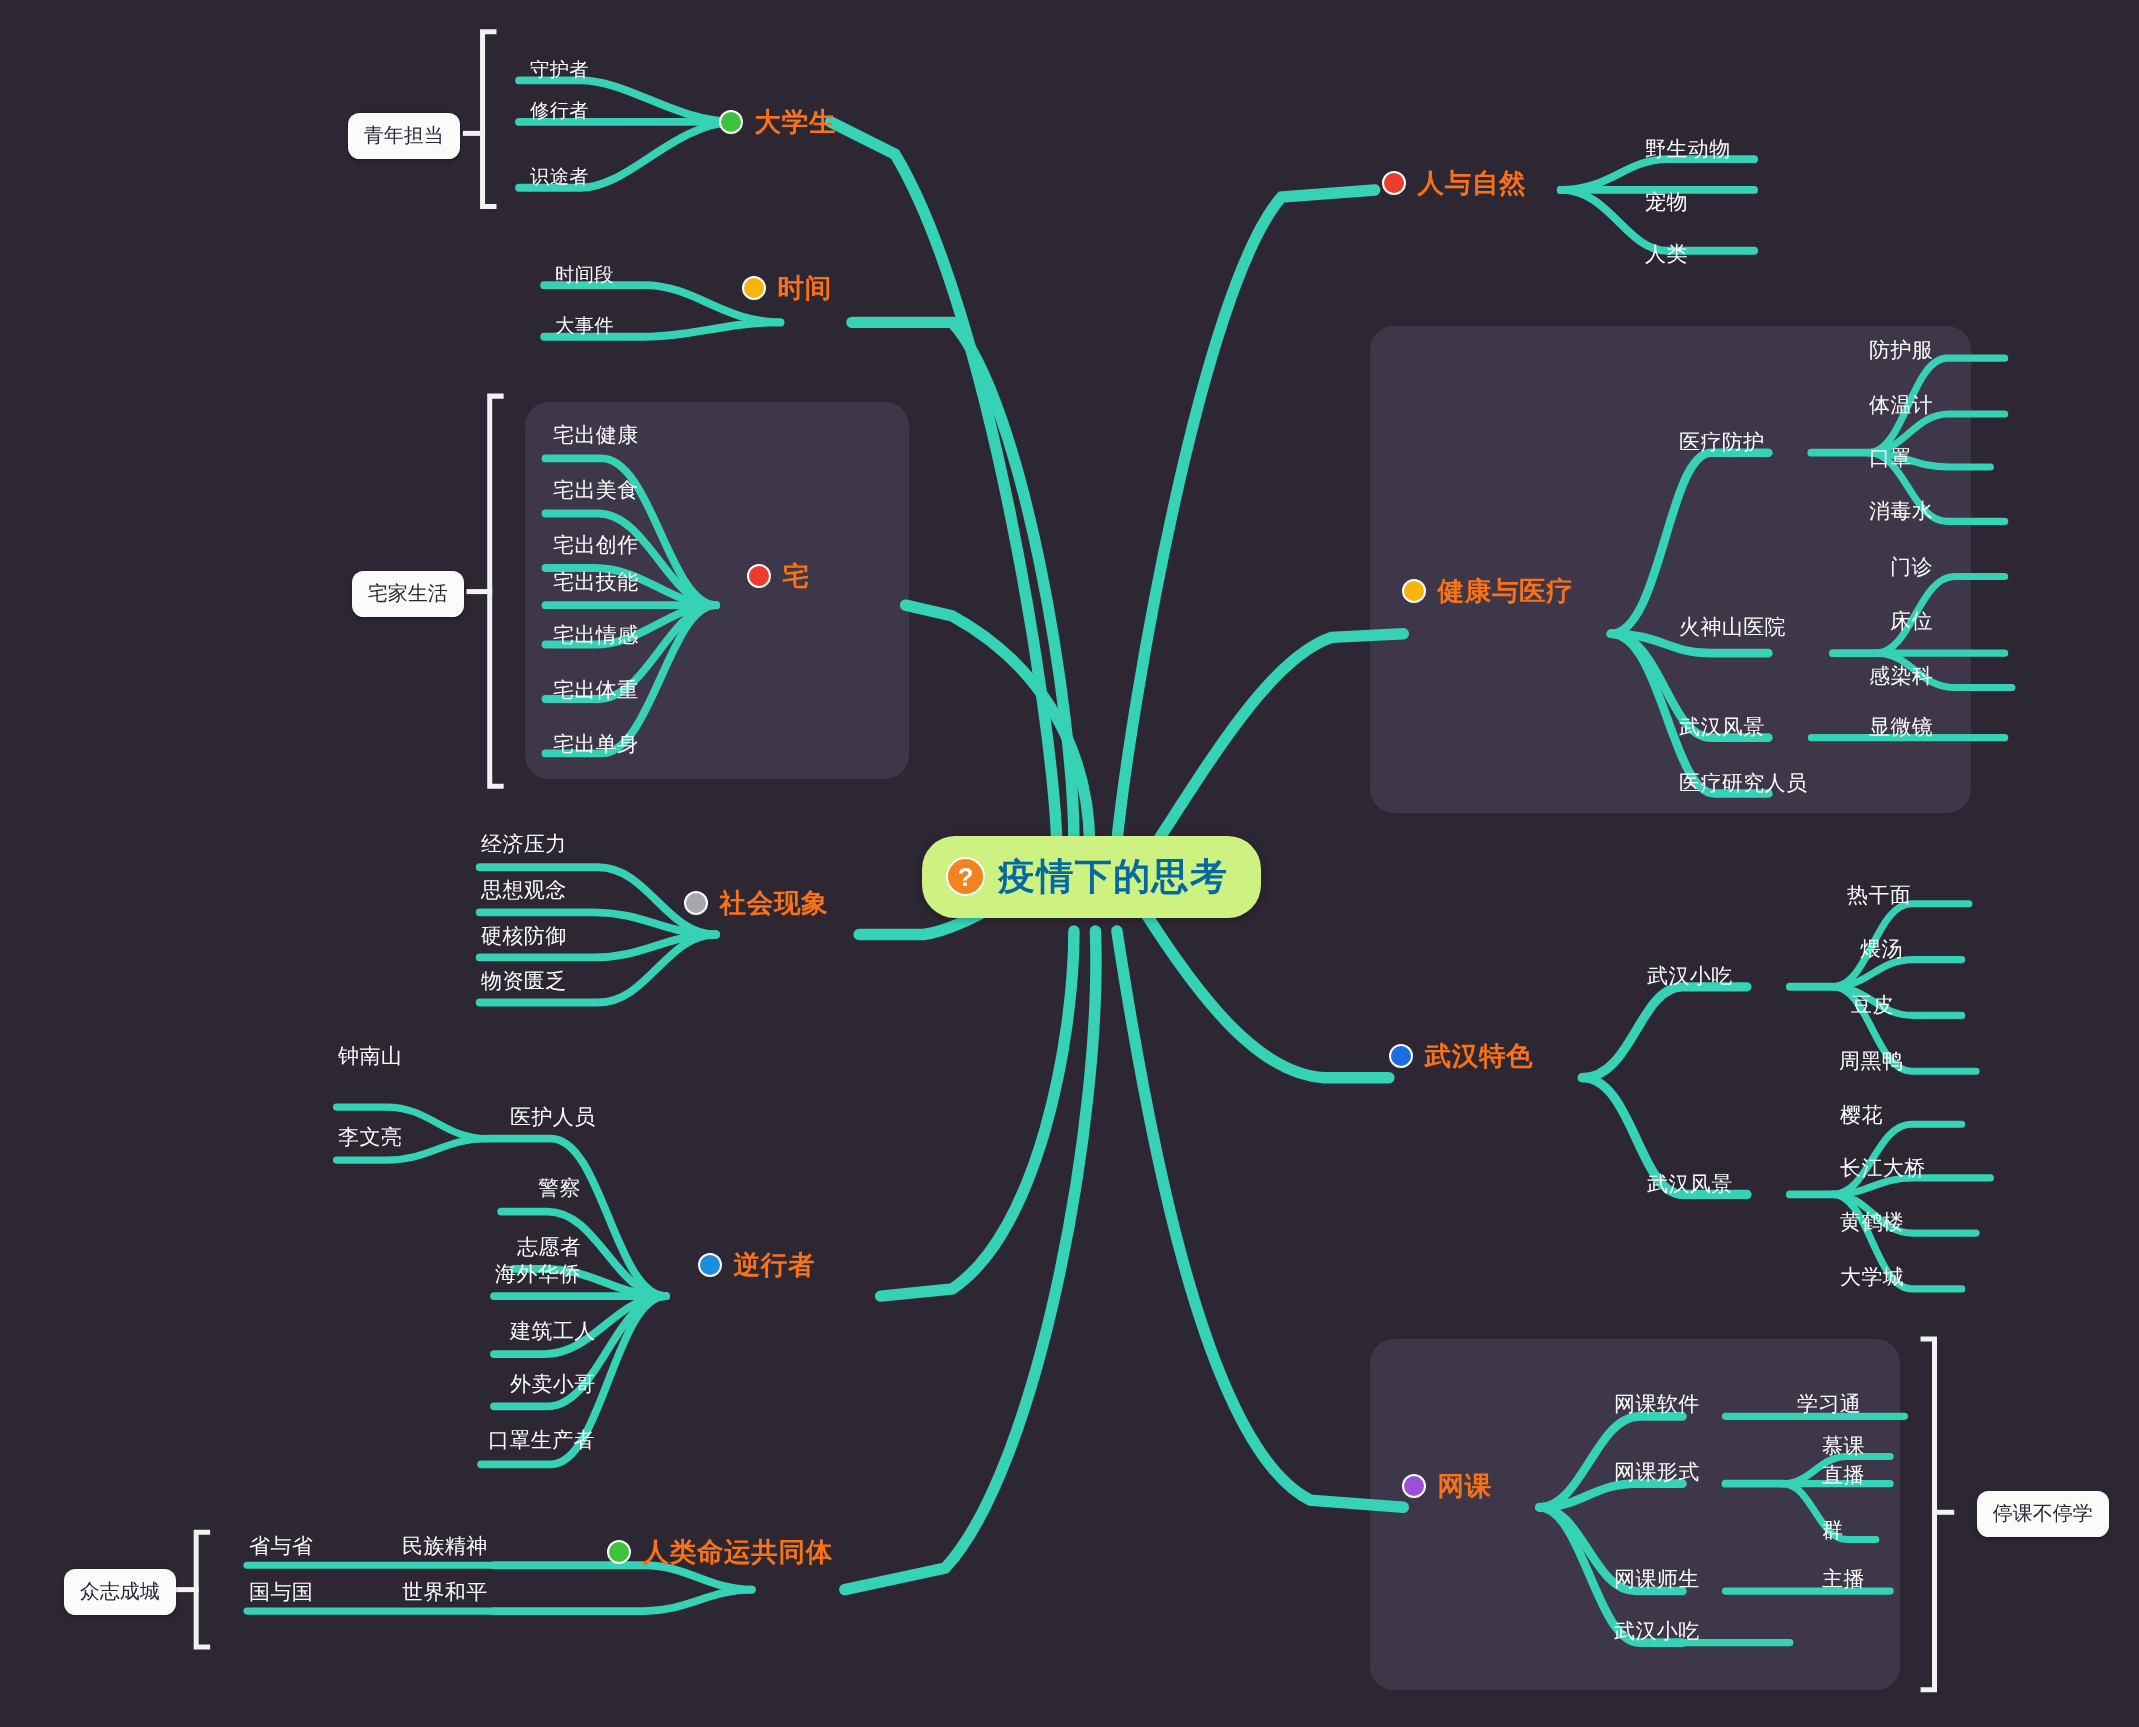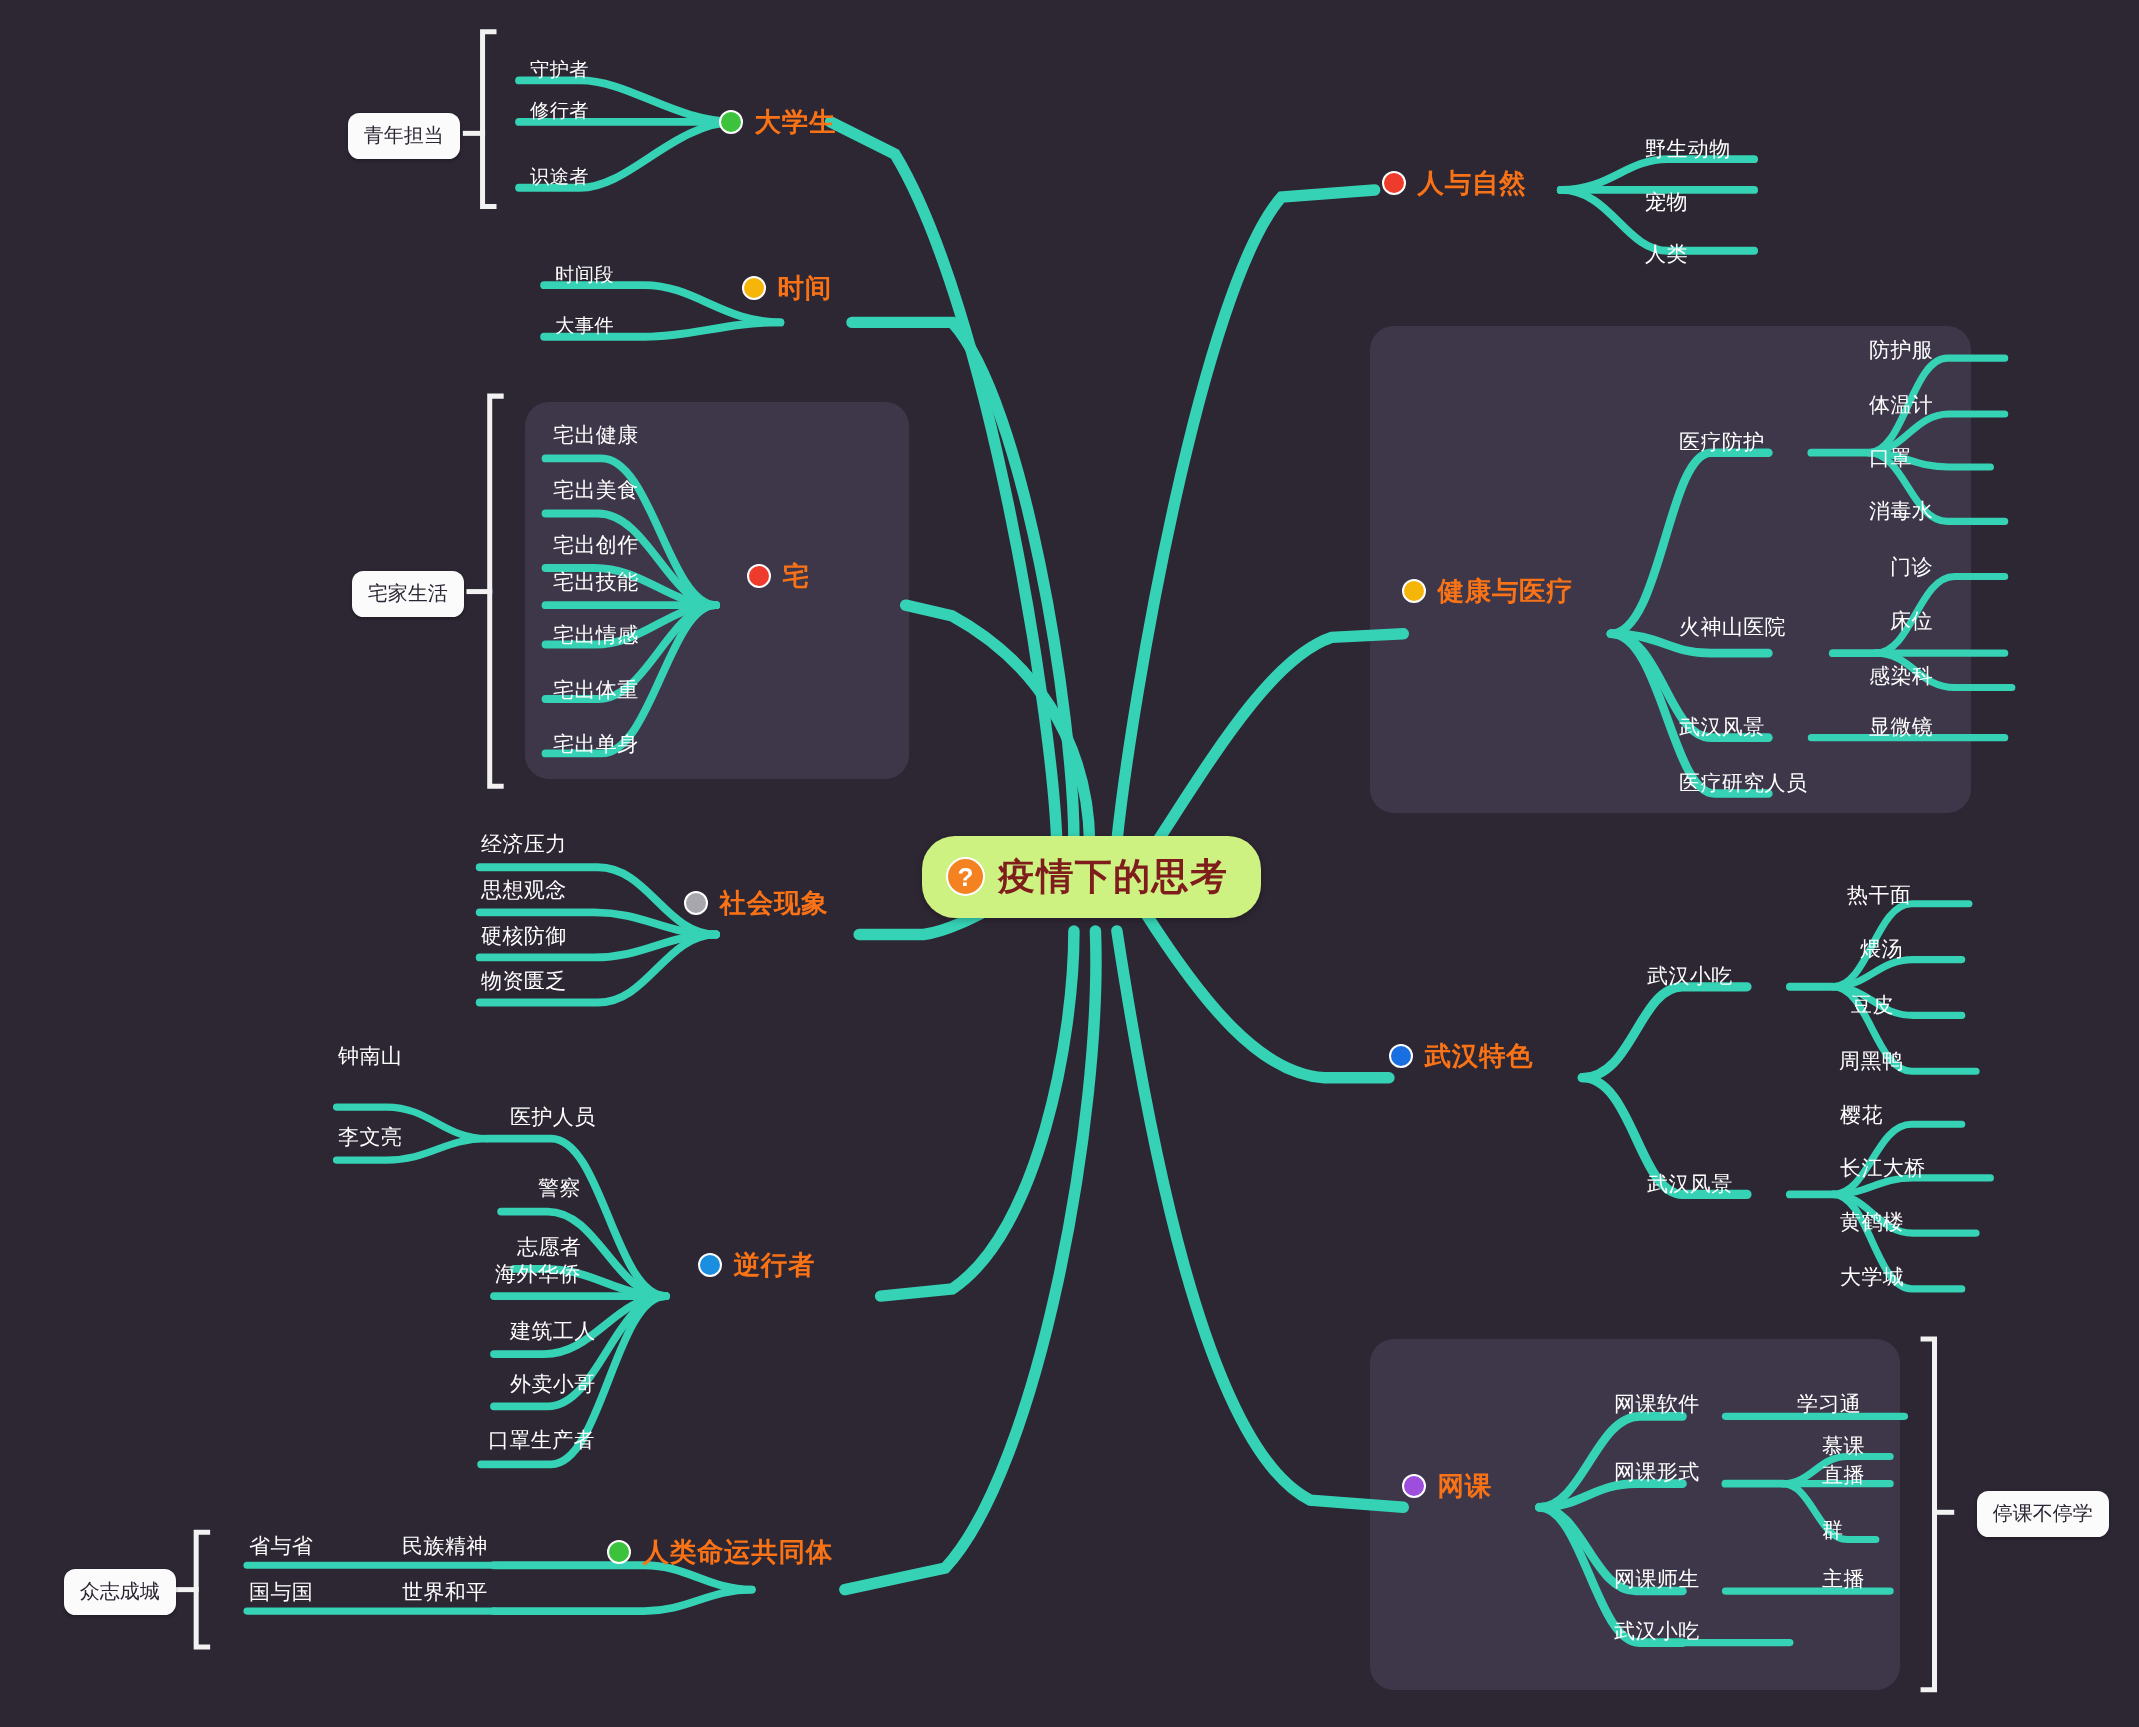--- a/index.html
+++ b/index.html
@@ -33,21 +33,21 @@
     align-items: center;
     gap: 13px;
     background: #cdf281;
     border-radius: 33px;
     padding: 15.8px 33px 15.8px 24px;
     box-shadow: 0 2.1px 7.2px rgba(0,0,0,.25);
   }
   .root-label {
     font-size: 37px;
     font-weight: bold;
-    color: #7f1d1d;
+    color: #0369a1;
     letter-spacing: 1.4px;
     white-space: nowrap;
   }
   .qmark {
     width: 39px; height: 39px;
     border-radius: 50%;
     background: #f58220;
     border: 2.9px solid #ffffff;
     color: #fff;
     font-size: 26px;

